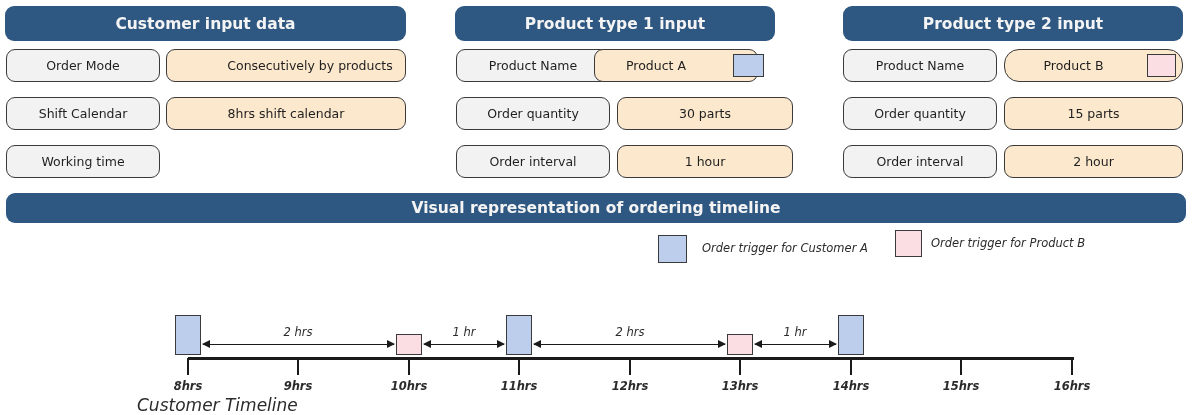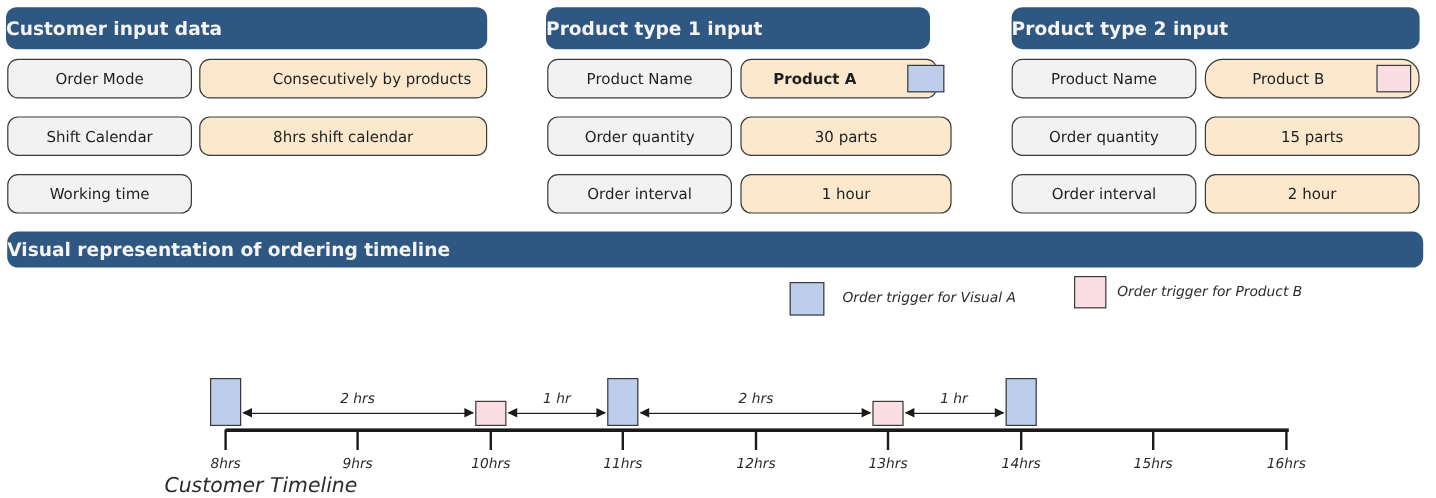--- a/index.html
+++ b/index.html
@@ -3,36 +3,36 @@
 <meta charset="utf-8">
 <style>
   html,body{margin:0;padding:0;background:#ffffff;}
   #stage{
     position:relative;width:1197px;height:415px;background:#ffffff;
     font-family:"DejaVu Sans","Liberation Sans",sans-serif;color:#1f1f1f;overflow:hidden;
   }
   .hdr{
     position:absolute;height:35px;background:#2e5781;border-radius:9px;
     color:#f4f4f4;font-weight:bold;font-size:15.5px;
-    display:flex;align-items:center;justify-content:flex-start;box-sizing:border-box;
+    display:flex;align-items:center;justify-content:center;box-sizing:border-box;
   }
   .cell{
     position:absolute;height:33px;border:1.6px solid #3a3a3a;border-radius:9px;
     display:flex;align-items:center;justify-content:center;
     font-size:12.5px;box-sizing:border-box;
   }
   .gray{background:#f2f2f2;}
   .peach{background:#fce8cd;}
   .swatch{position:absolute;border:1.5px solid #3a3a3a;box-sizing:border-box;}
   .sw-a{background:#bdcdec;}
   .sw-b{background:#fbdee3;}
   .legend-label{position:absolute;font-style:italic;font-size:11.5px;color:#2b2b2b;white-space:nowrap;}
   .axis{position:absolute;left:188px;top:357px;width:886px;height:3px;background:#1a1a1a;}
   .tick{position:absolute;top:358px;width:2px;height:17px;background:#1a1a1a;}
-  .ticklabel{position:absolute;top:379px;width:70px;text-align:center;font-style:italic;font-size:11.5px;color:#2b2b2b;}
+  .ticklabel{position:absolute;top:379px;width:70px;text-align:center;font-style:italic;font-size:11.5px;color:#2b2b2b;font-weight:bold;}
   .trigger{position:absolute;width:26px;border:1.5px solid #3a3a3a;box-sizing:border-box;}
   .trigger.a{height:40px;top:315px;background:#bdcdec;}
   .trigger.b{height:21px;top:334px;background:#fbdee3;}
   .arrow{position:absolute;top:340px;height:9px;}
   .arrow .shaft{position:absolute;left:1px;right:1px;top:3.6px;height:1.5px;background:#1a1a1a;}
   .arrow .head{position:absolute;top:0;width:0;height:0;border-top:4.5px solid transparent;border-bottom:4.5px solid transparent;}
   .arrow .head.left{left:0;border-right:8px solid #1a1a1a;}
   .arrow .head.right{right:0;border-left:8px solid #1a1a1a;}
   .ivl-label{position:absolute;top:325px;width:90px;text-align:center;font-style:italic;font-size:11.5px;color:#2b2b2b;}
   .axis-caption{position:absolute;left:137px;top:395px;font-style:italic;font-size:17px;color:#2b2b2b;white-space:nowrap;}
@@ -60,21 +60,21 @@
   <div class="cell gray" style="left:6px;top:145px;width:154px;">
     <span>Working time</span>
   </div>
 
   <div class="hdr" style="left:455px;top:6px;width:320px;">
     <span>Product type 1 input</span>
   </div>
   <div class="cell gray" style="left:456px;top:49px;width:154px;">
     <span>Product Name</span>
   </div>
-  <div class="cell peach" style="left:617px;top:49px;width:164px;font-weight:bold;">
+  <div class="cell peach" style="left:594px;top:49px;width:164px;">
     <span style="margin-right:40px;">Product A</span>
     <span class="swatch sw-a" style="left:138px;top:4px;width:31px;height:23px;"></span>
   </div>
   <div class="cell gray" style="left:456px;top:97px;width:154px;">
     <span>Order quantity</span>
   </div>
   <div class="cell peach" style="left:617px;top:97px;width:176px;">
     <span>30 parts</span>
   </div>
   <div class="cell gray" style="left:456px;top:145px;width:154px;">
@@ -105,21 +105,21 @@
   </div>
   <div class="cell peach" style="left:1004px;top:145px;width:179px;">
     <span>2 hour</span>
   </div>
 
   <div class="hdr" style="left:6px;top:193px;width:1180px;height:30px;">
     <span>Visual representation of ordering timeline</span>
   </div>
 
   <span class="swatch sw-a" style="left:658px;top:235px;width:29px;height:28px;"></span>
-  <span class="legend-label" style="left:702px;top:241px;">Order trigger for Visual A</span>
+  <span class="legend-label" style="left:702px;top:241px;">Order trigger for Customer A</span>
   <span class="swatch sw-b" style="left:895px;top:230px;width:27px;height:27px;"></span>
   <span class="legend-label" style="left:931px;top:236px;">Order trigger for Product B</span>
 
   <div class="axis"></div>
 
   <div class="tick" style="left:187px;"></div>
   <div class="tick" style="left:297px;"></div>
   <div class="tick" style="left:408px;"></div>
   <div class="tick" style="left:518px;"></div>
   <div class="tick" style="left:629px;"></div>

